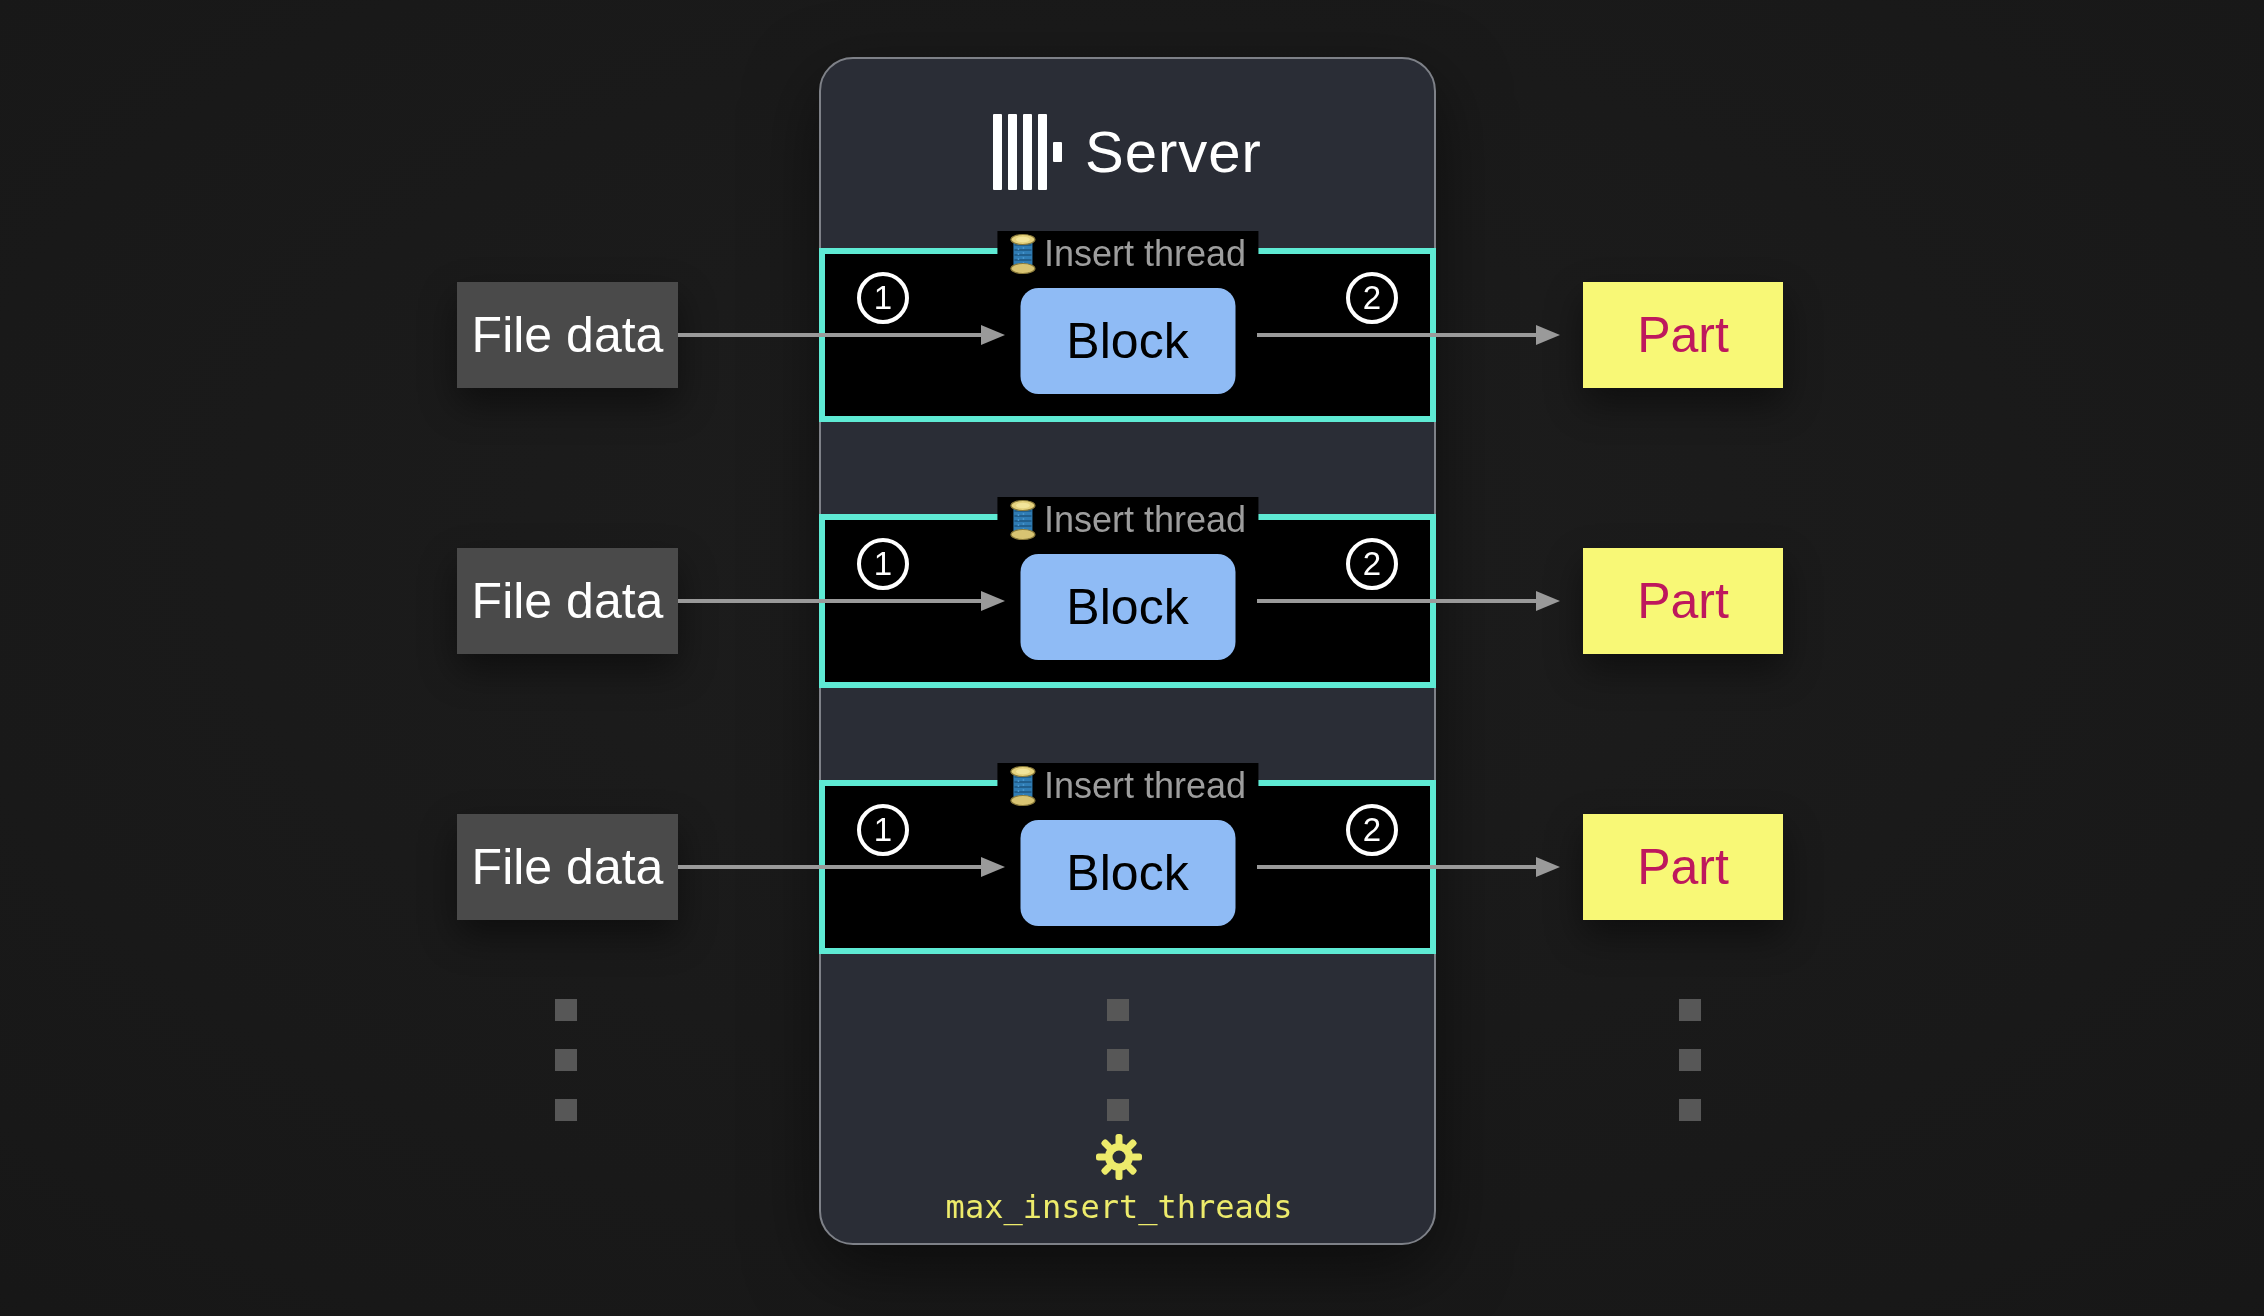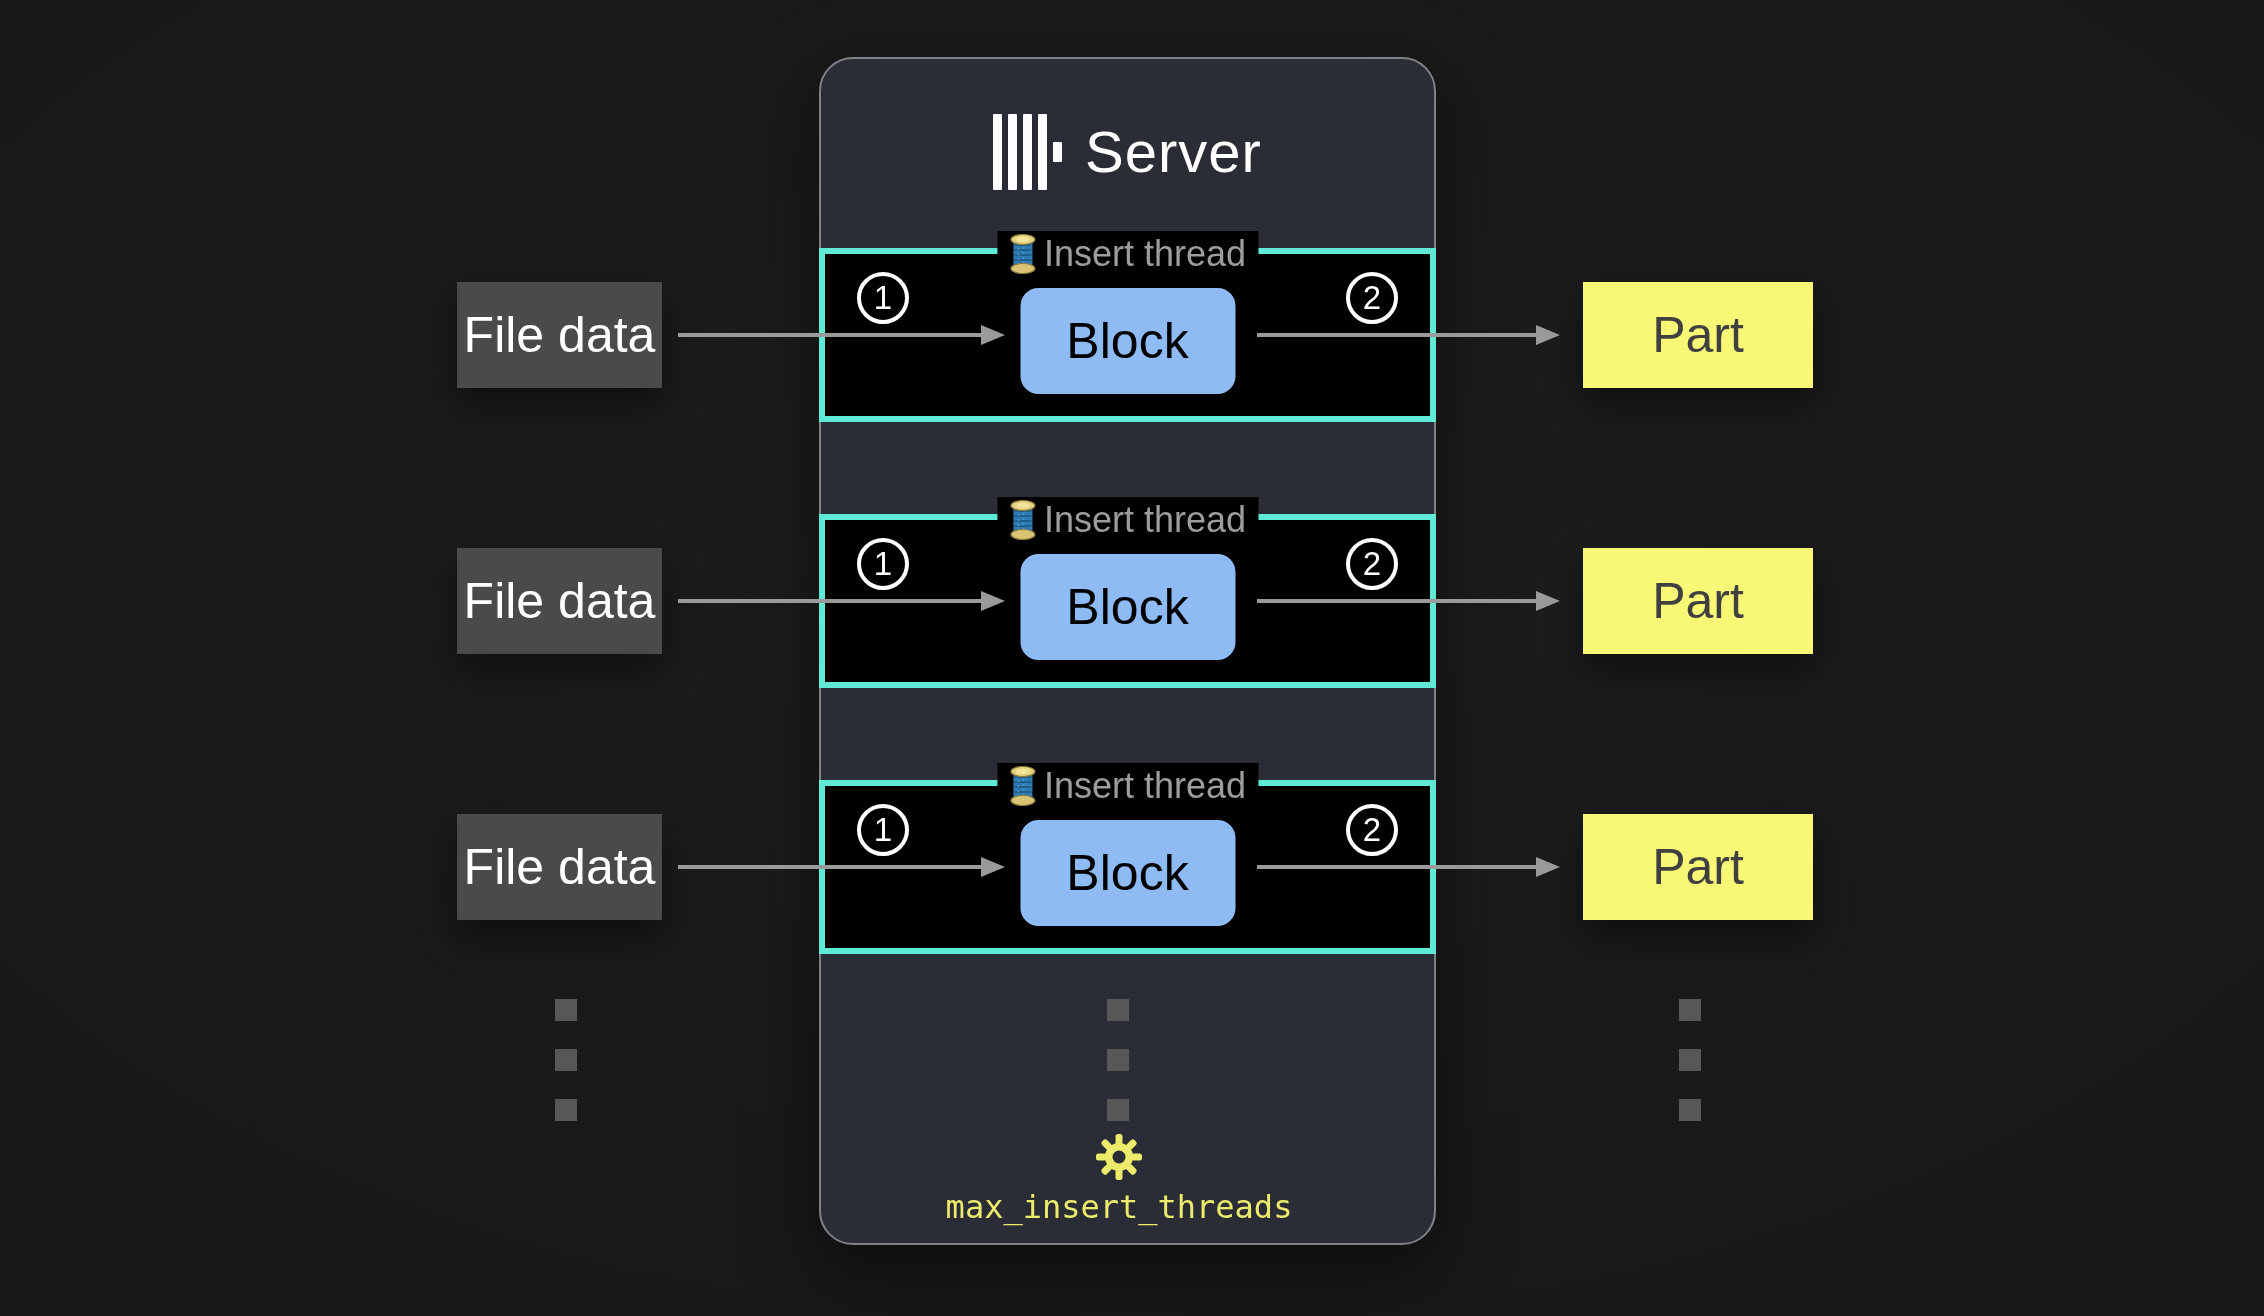--- a/index.html
+++ b/index.html
@@ -42,26 +42,26 @@
   }
   .circ.in{left:32px}.circ.out{right:32px}
   .block{
     position:absolute;top:34px;left:50%;transform:translateX(-50%);
     width:215px;height:106px;background:#8fbbf5;
     display:flex;align-items:center;justify-content:center;
     color:#000;font-size:50px;border-radius:18px;
   }
   
   .src,.part{
-    position:absolute;width:205px;height:106px;
+    position:absolute;width:221px;height:106px;
     display:flex;align-items:center;justify-content:center;font-size:50px;
     box-shadow:0 16px 34px rgba(0,0,0,.45);z-index:4;
   }
   .src{left:457px;background:#4a4a4a;color:#fff;}
-  .part{left:1583px;width:230px;background:#f8f876;color:#404040;}
+  .part{left:1583px;width:200px;background:#f8f876;color:#be185d;}
   .y1{top:282px}.y2{top:548px}.y3{top:814px}
   
   .arrow{position:absolute;height:4px;background:#9a9a9a;z-index:6;}
   .arrow::after{
     content:"";position:absolute;right:-24px;top:-8px;width:0;height:0;
     border-left:24px solid #9a9a9a;border-top:10px solid transparent;border-bottom:10px solid transparent;
   }
   .arrow.a-in{left:678px;width:303px;}
   .arrow.a-out{left:1257px;width:279px;}
   .ay1{top:333px}.ay2{top:599px}.ay3{top:865px}

